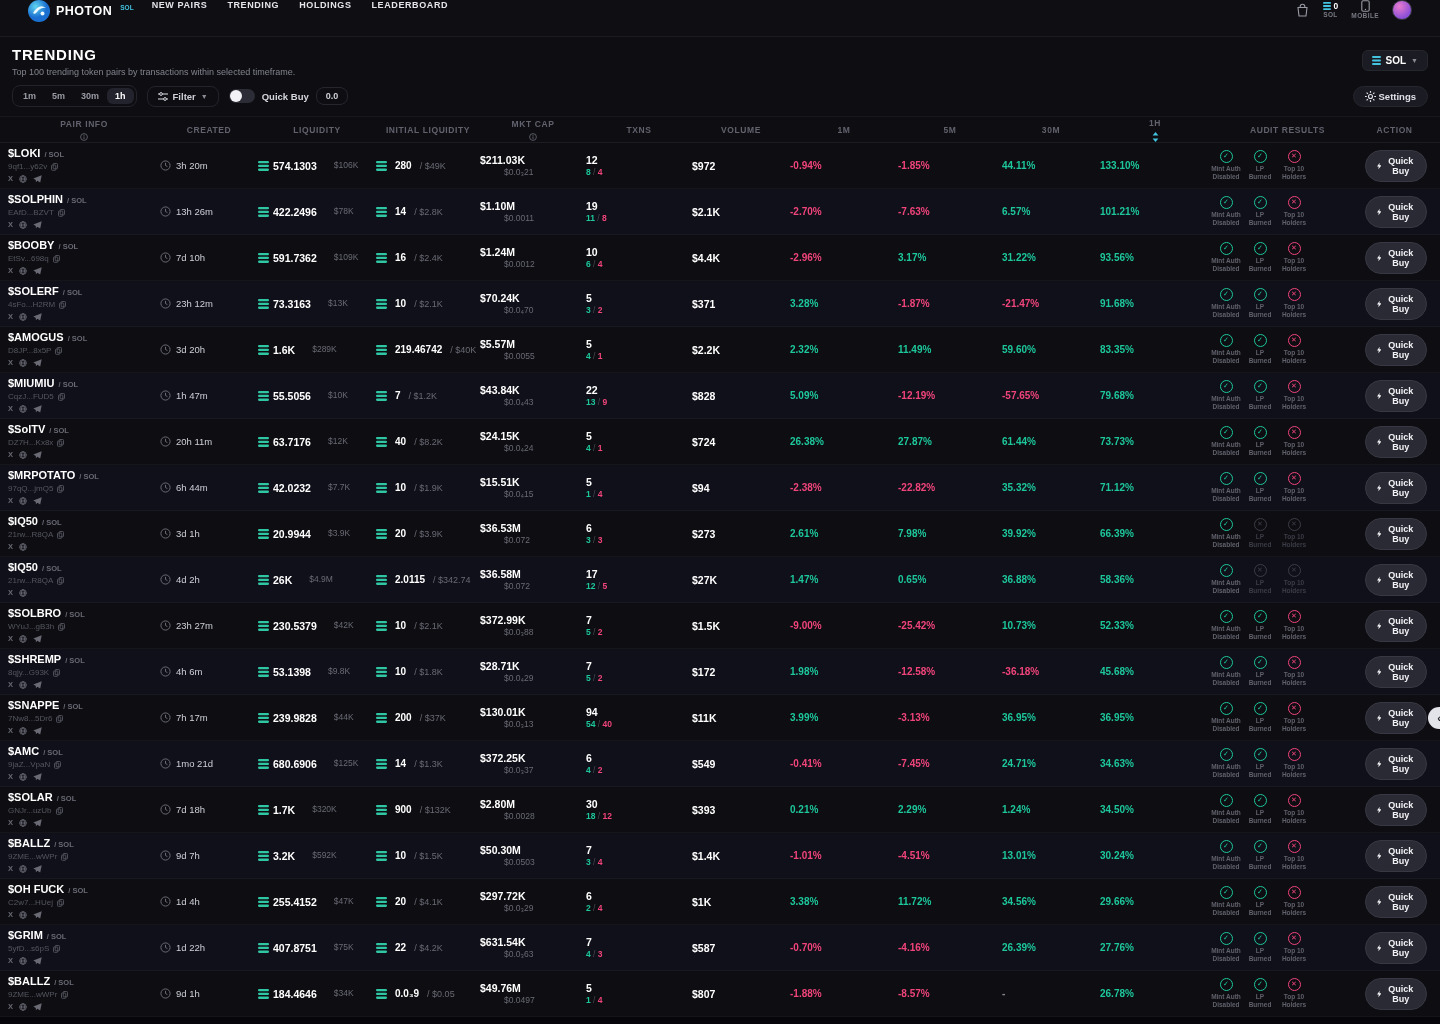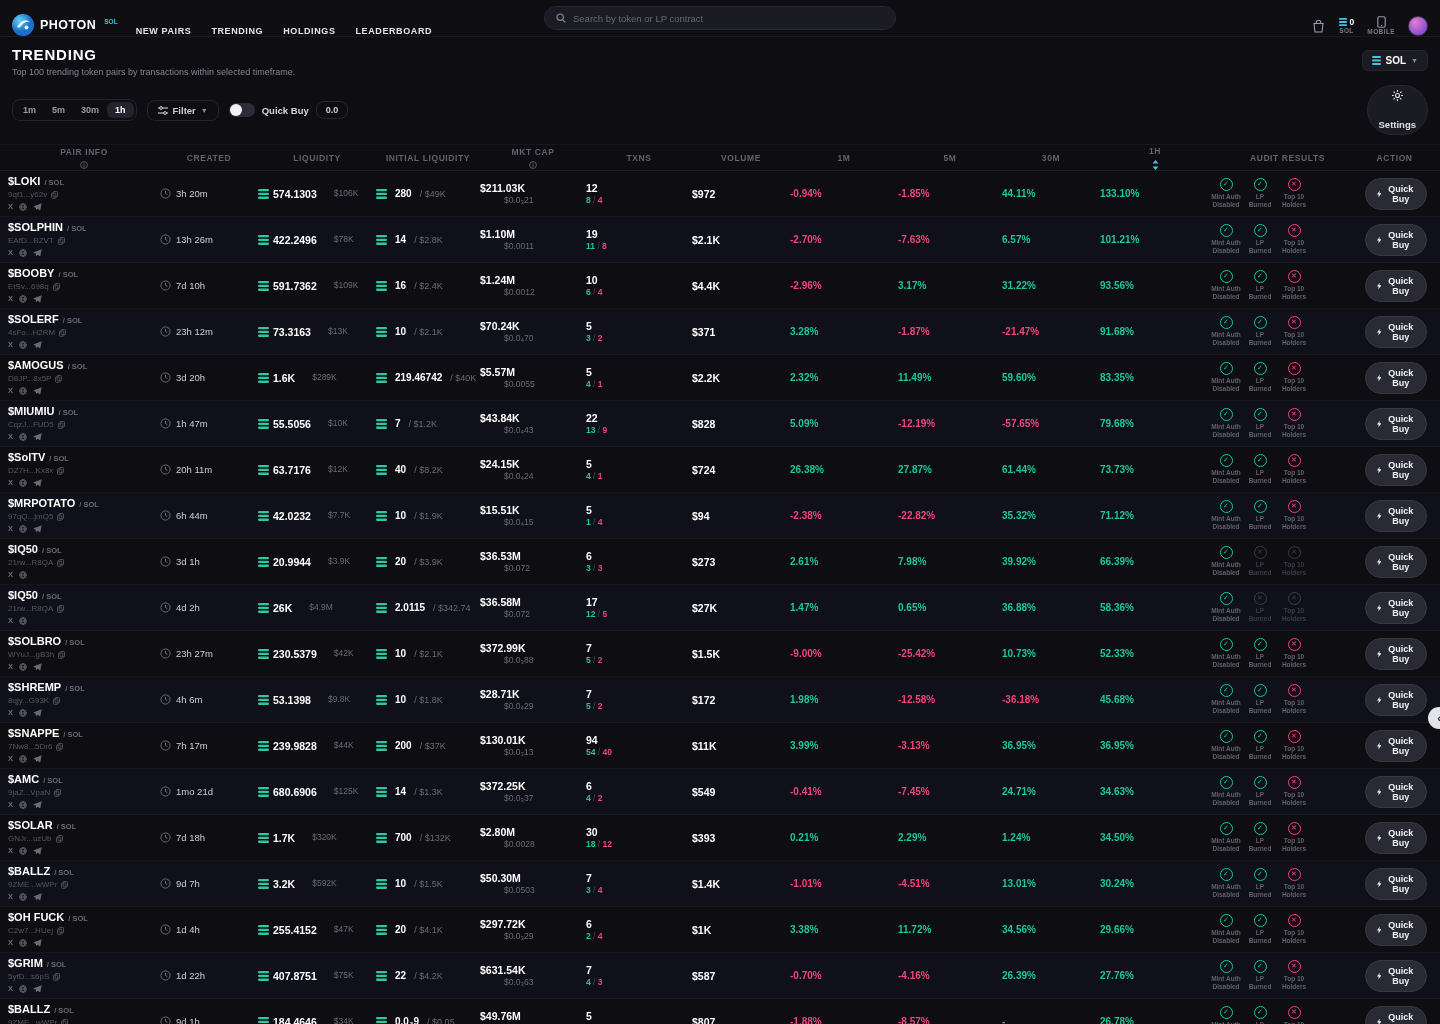--- a/index.html
+++ b/index.html
@@ -1,21 +1,21 @@
 <!DOCTYPE html>
 <html><head>
 <meta charset="utf-8">
 <style>
   * { margin:0; padding:0; box-sizing:border-box; }
   html,body { background:#0a0a0e; }
   body { font-family:"Liberation Sans","DejaVu Sans",sans-serif; color:#e8e8ee; }
   .app { position:relative; width:1440px; height:1024px; overflow:hidden; background:#0d0d12; }
 
   
-  .topnav { position:relative; display:flex; align-items:flex-end; height:37px; background:#0e0e13; border-bottom:1px solid #1a1a21; padding:0 12px; z-index:5; }
+  .topnav { position:relative; display:flex; align-items:flex-start; height:37px; background:#0e0e13; border-bottom:1px solid #1a1a21; padding:0 28px; z-index:5; }
   .brand { display:flex; align-items:center; gap:6px; margin-right:18px; }
   .logo-mark { width:22px; height:22px; }
   .brand-name { font-size:12.5px; font-weight:800; letter-spacing:.5px; color:#fff; }
   .brand-suffix { font-size:6.5px; font-weight:700; color:#43c3de; margin-left:2px; align-self:flex-start; margin-top:4px; }
   .nav-items { display:flex; align-items:center; gap:20px; }
   .nav-item { font-size:9px; font-weight:700; letter-spacing:.6px; color:#e4e4ea; cursor:pointer; }
   .search-wrap { position:absolute; left:50%; top:50%; transform:translate(-50%,-50%); display:flex; align-items:center; gap:7px; width:352px; height:24px; background:#1b1b23; border:1px solid #26262f; border-radius:999px; padding:0 11px; }
   .search-wrap input { flex:1; background:transparent; border:none; outline:none; color:#cfcfd8; font-size:9.5px; font-family:inherit; }
   .search-wrap input::placeholder { color:#686873; }
   .nav-right { margin-left:auto; display:flex; align-items:center; gap:13px; }
@@ -35,21 +35,21 @@
   .toolbar { display:flex; align-items:center; gap:10px; padding:6px 12px 9px 12px; border-bottom:1px solid #17171d; }
   .tf-group { display:flex; align-items:center; border:1px solid #23232b; border-radius:8px; padding:2px; }
   .tf { background:transparent; border:none; color:#9a9aa4; font-size:9px; font-weight:700; padding:3px 8px; border-radius:6px; cursor:pointer; font-family:inherit; }
   .tf.active { background:#23232d; color:#fff; }
   .pill-btn { display:flex; align-items:center; gap:5px; border:1px solid #23232b; background:transparent; border-radius:8px; padding:4px 10px; font-size:9.5px; font-weight:700; color:#cfcfd8; cursor:pointer; font-family:inherit; }
   .qb-cluster { display:flex; align-items:center; gap:7px; }
   .toggle { width:26px; height:14px; background:#2c2c37; border-radius:999px; position:relative; cursor:pointer; }
   .toggle .knob { position:absolute; left:1px; top:1px; width:12px; height:12px; background:#f2f2f6; border-radius:50%; }
   .qb-label { font-size:9.5px; font-weight:700; color:#d6d6de; }
   .qb-value { border:1px solid #26262f; border-radius:8px; padding:3px 9px; font-size:9px; font-weight:700; color:#cfcfd8; }
-  .settings-btn { margin-left:auto; display:flex; align-items:center; gap:18px; background:#1b1b23; border:1px solid #26262f; border-radius:999px; padding:4px 11px; font-size:9.5px; font-weight:700; color:#e0e0e8; cursor:pointer; font-family:inherit;flex-direction:column; }
+  .settings-btn { margin-left:auto; display:flex; align-items:center; gap:3px; background:#1b1b23; border:1px solid #26262f; border-radius:999px; padding:4px 11px; font-size:9.5px; font-weight:700; color:#e0e0e8; cursor:pointer; font-family:inherit; }
 
   
   .grid13 { display:grid; grid-template-columns:152px 98px 118px 104px 106px 106px 98px 108px 104px 98px 110px 155px minmax(0,1fr); align-items:center; padding-left:8px; }
   .thead { height:26px; border-bottom:1px solid #1c1c23; }
   .th { display:flex; align-items:center; gap:4px; font-size:8.5px; font-weight:700; letter-spacing:.6px; color:#62626e;flex-direction:column; }
   .th.right { justify-content:flex-end; padding-right:16px; }
   .tbody { }
   .tr { height:46px; border-bottom:1px solid rgba(255,255,255,.035); cursor:pointer; }
   .tr:nth-child(even) { background:#10101a; }
   .tr.dark { background:#06060a; }
@@ -120,27 +120,20 @@
       </svg>
       <span class="brand-name">PHOTON</span>
       <span class="brand-suffix">SOL</span>
     </div>
     <nav class="nav-items">
       <span class="nav-item">NEW PAIRS</span>
       <span class="nav-item">TRENDING</span>
       <span class="nav-item">HOLDINGS</span>
       <span class="nav-item">LEADERBOARD</span>
     </nav>
-    <div class="search-wrap">
-      <svg width="10" height="10" viewBox="0 0 10 10">
-          <circle cx="4.2" cy="4.2" r="3.2" fill="none" stroke="#8a8a95" stroke-width="1.2"></circle>
-          <line x1="6.6" y1="6.6" x2="9.3" y2="9.3" stroke="#8a8a95" stroke-width="1.2"></line>
-        </svg>
-      <input type="text" placeholder="Search by token or LP contract" style="">
-    </div>
     <div class="nav-right">
       <svg width="15" height="15" viewBox="0 0 15 15">
           <path d="M3 4.5 h9 l-1 8.5 h-7 z" fill="none" stroke="#9a9aa5" stroke-width="1.1"></path>
           <path d="M5.2 4.5 v-1 a2.3 2.3 0 0 1 4.6 0 v1" fill="none" stroke="#9a9aa5" stroke-width="1.1"></path>
         </svg>
       <div class="nav-stack">
         <span class="top-line">
           <svg width="8" height="8" viewBox="0 0 8 8">
               <rect y="0" width="8" height="1.8" rx="0.9" fill="#43c3de"></rect>
               <rect y="3.1" width="8" height="1.8" rx="0.9" fill="#43c3de"></rect>
@@ -1616,21 +1609,21 @@
         <span>1.7K</span>
       </div>
       <div class="liq-l2">$320K</div>
     </div>
     <div class="td initliq">
       <svg width="11" height="10" viewBox="0 0 11 10">
               <rect y="0" width="11" height="2.3" rx="1.1" fill="#2fc6a4"></rect>
               <rect y="3.8" width="11" height="2.3" rx="1.1" fill="#2fc6a4"></rect>
               <rect y="7.6" width="11" height="2.3" rx="1.1" fill="#2fc6a4"></rect>
             </svg>
-      <span>700</span>
+      <span>900</span>
       <span class="dim">/&nbsp;<span>$132K</span></span>
     </div>
     <div class="td twoLine">
       <span class="main-val">$2.80M</span>
       <span class="sub-val">$0.0028</span>
     </div>
     <div class="td twoLine">
       <span class="main-val">30</span>
       <span class="txn-sub"><span class="buys">18</span><span class="sep"> / </span><span class="sells">12</span></span>
     </div>

